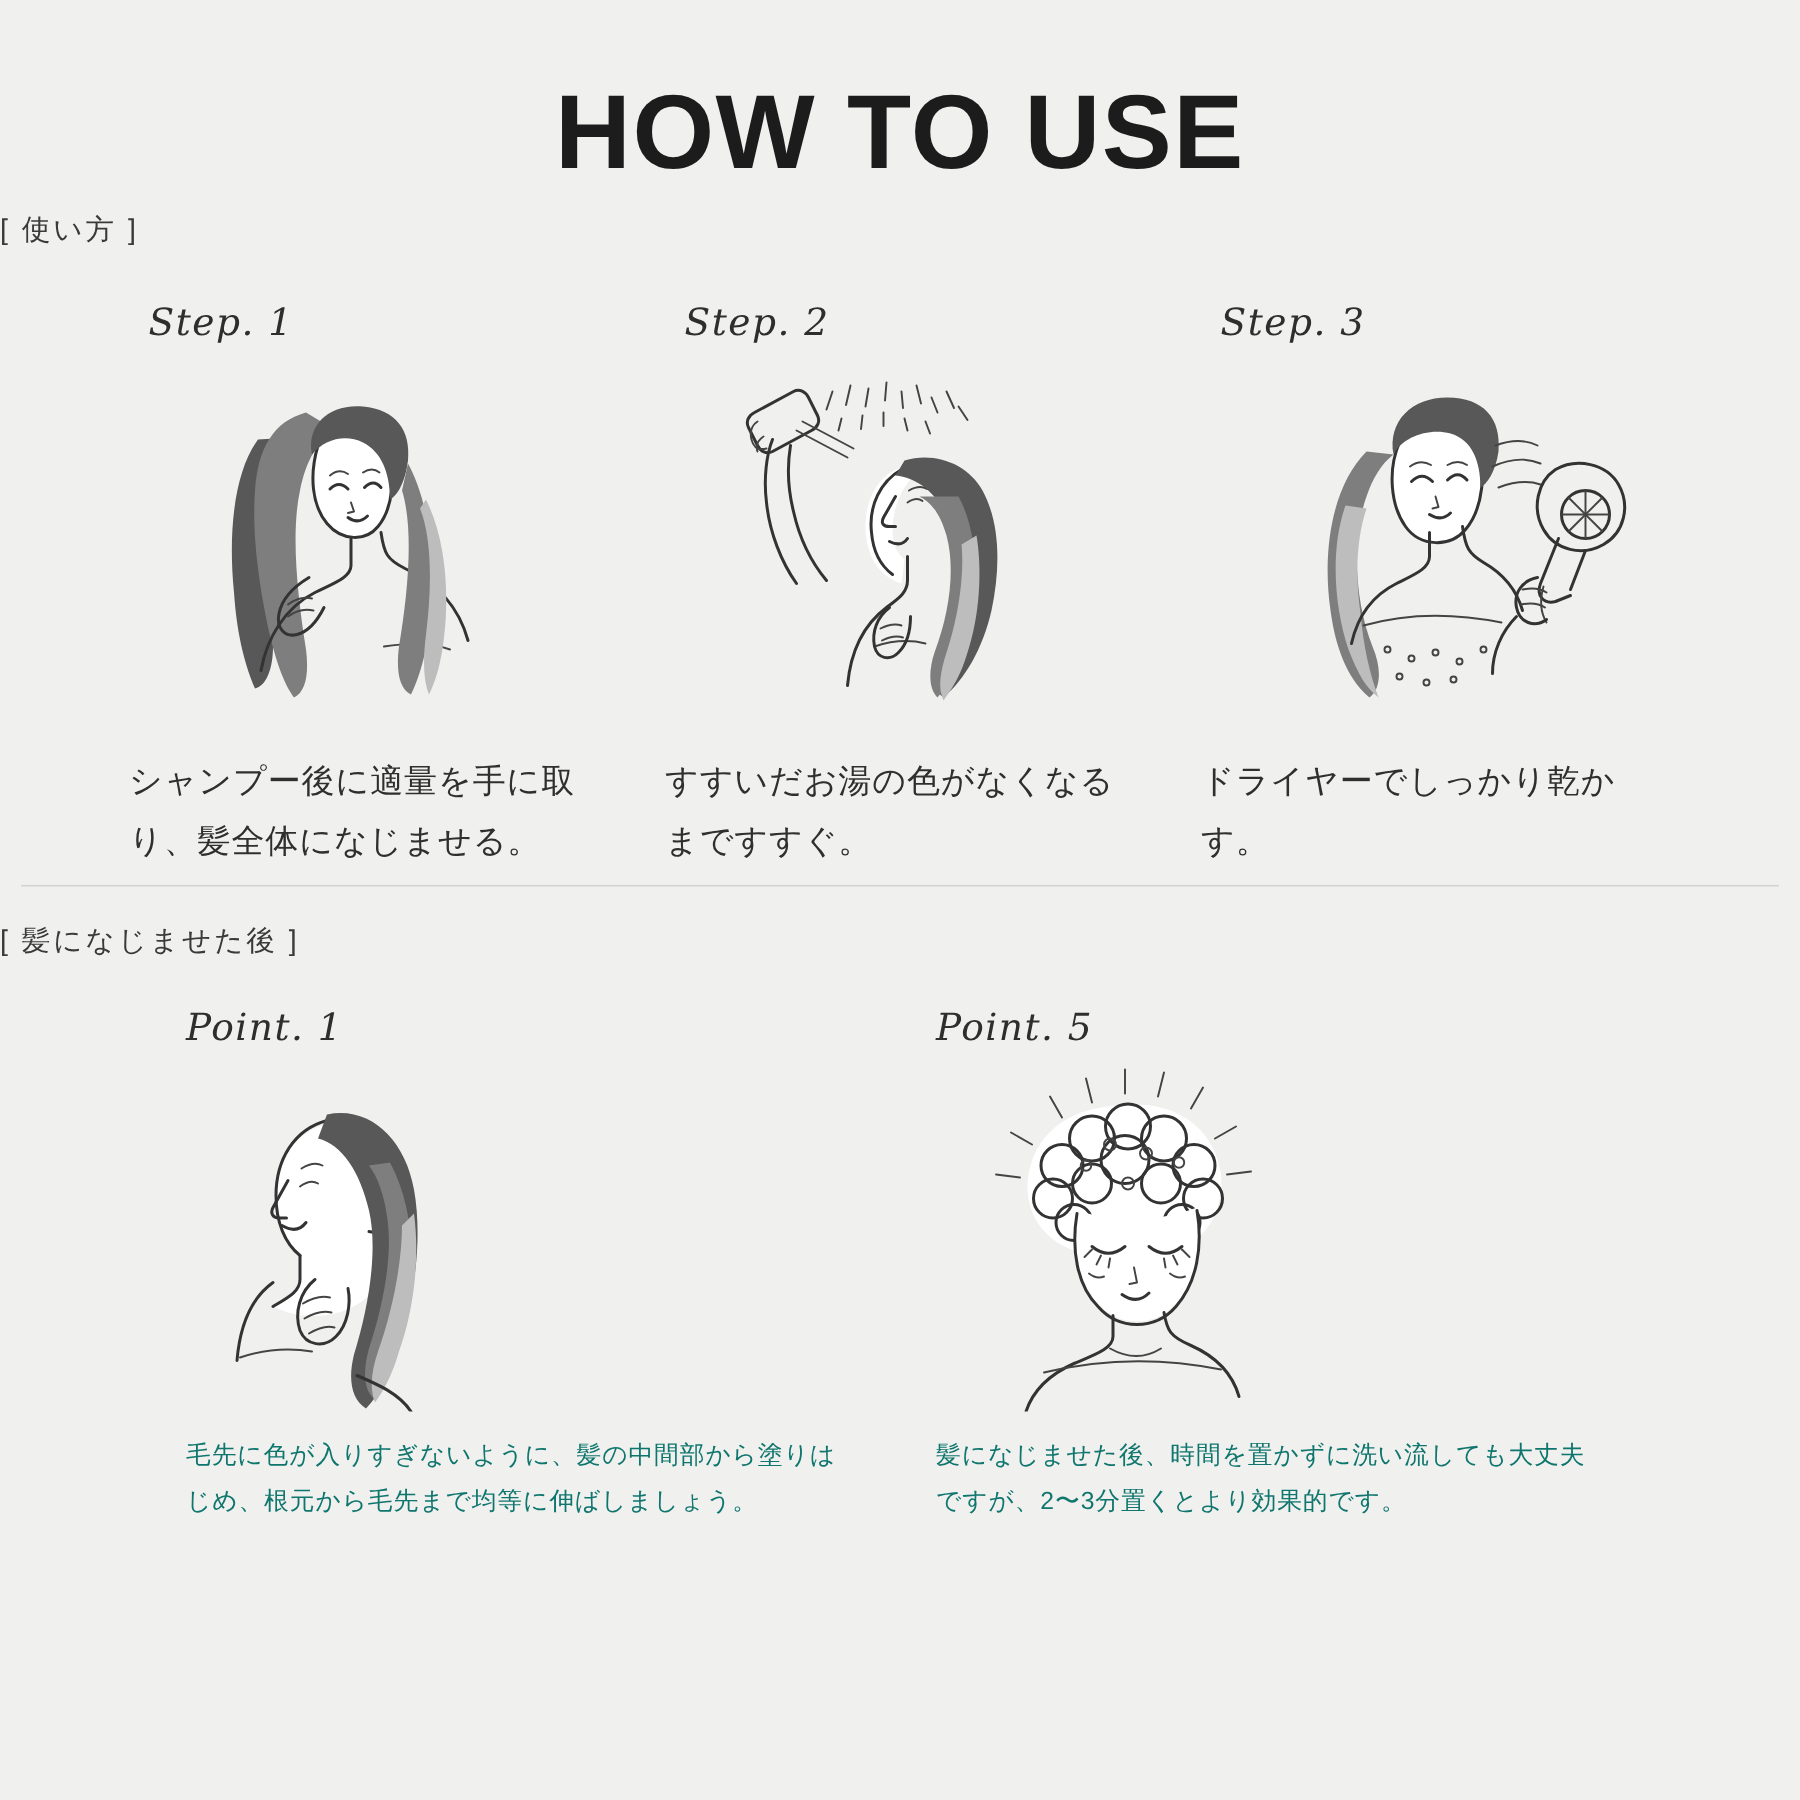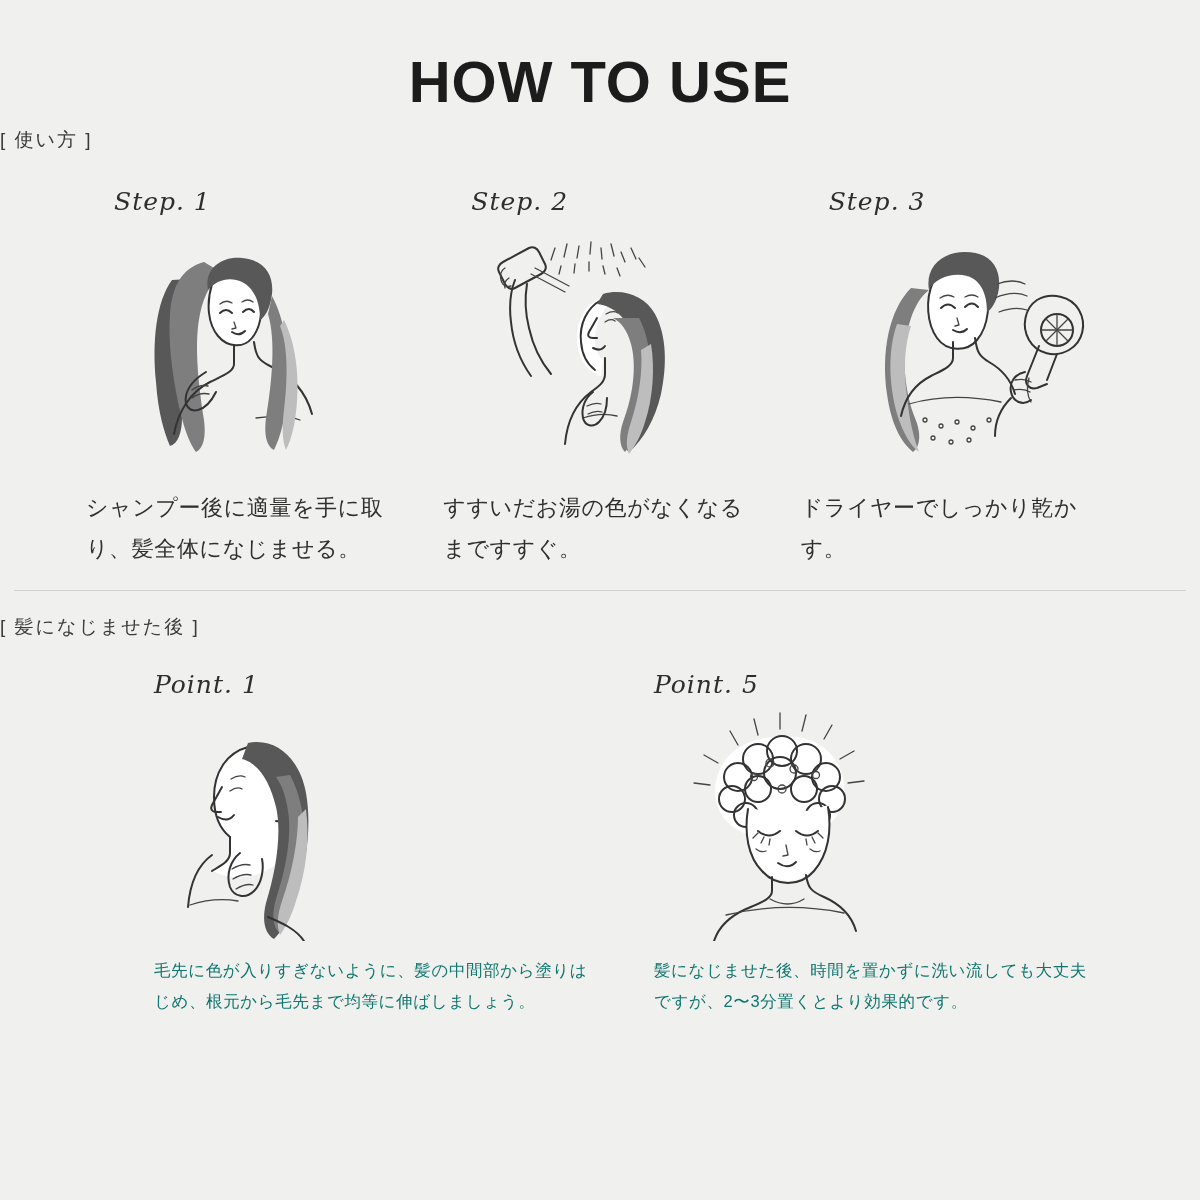--- a/index.html
+++ b/index.html
@@ -23,21 +23,21 @@
   }
 
   
   .section-title {
     text-align: center;
     font-weight: bold;
     letter-spacing: 1px;
     color: #1c1c1c;
   }
   #how-title {
-    font-size: 58px;
+    font-size: 70px;
     padding-top: 52px;
     line-height: 1.05;
   }
   #how-sub, #point-sub {
     text-align: left;
     font-size: 19px;
     color: #3a3a3a;
     letter-spacing: 2px;
     margin-top: 14px;
   }
@@ -68,42 +68,42 @@
   .step {
     width: 360px;
     box-sizing: border-box;
     padding: 0 22px;
   }
   .step-label {
     font-size: 25px;
     font-style: italic;
     font-family: "DejaVu Serif", serif;
     color: #2e2e2e;
-    margin-left: 28px;
+    margin-left: 13px;
     letter-spacing: 1px;
   }
   .illus {
     height: 250px;
     position: relative;
     margin-top: 6px;
   }
   .step-caption {
     font-size: 22px;
     line-height: 1.85;
     color: #2f2f2f;
     letter-spacing: 0.6px;
     margin-top: 16px;
   }
 
   
   .points {
     display: flex;
-    justify-content: flex-end;
+    justify-content: space-between;
     margin-top: 30px;
-    padding: 0 70px;
+    padding: 0 100px;
     box-sizing: border-box;
   }
   .point {
     width: 500px;
     box-sizing: border-box;
     padding-right: 40px;
   }
   .point-label {
     font-size: 25px;
     font-style: italic;

